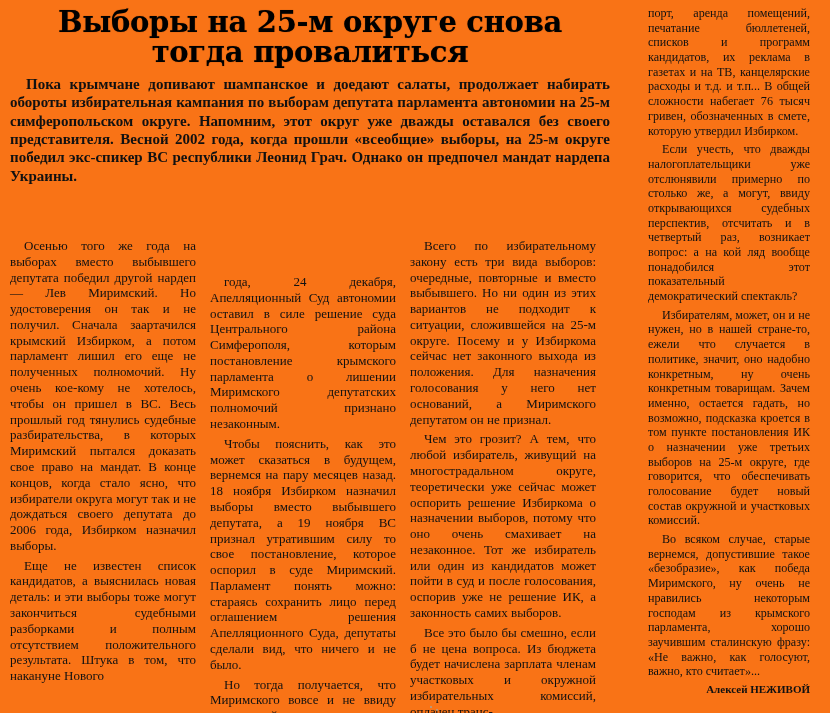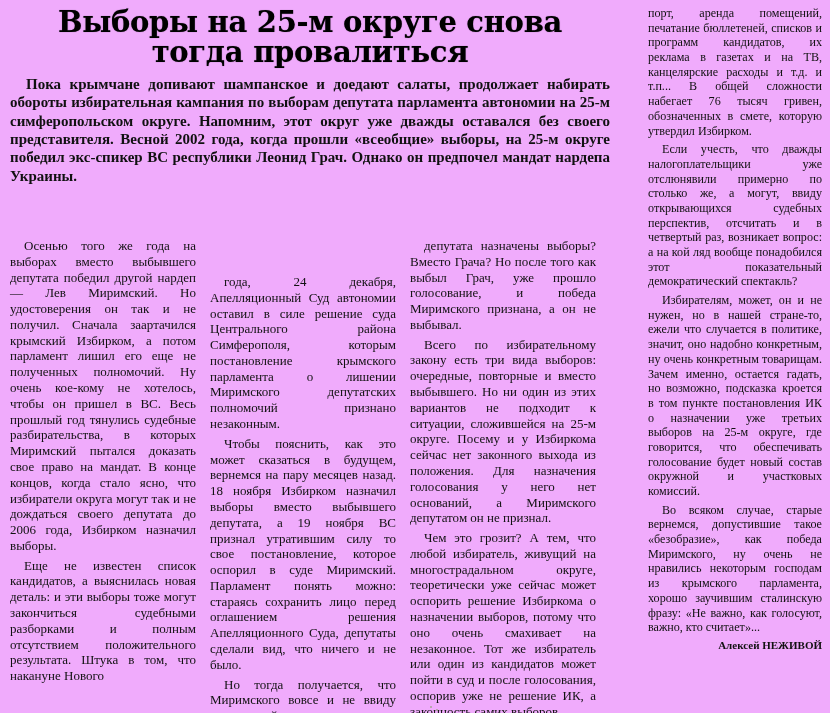--- a/index.html
+++ b/index.html
@@ -13,21 +13,21 @@
     font-family: "Liberation Serif", serif;
     color: #111;
     overflow: hidden;
   }
   .page {
     position: relative;
     width: 830px;
     height: 713px;
     box-sizing: border-box;
     padding: 6px 26px 4px 10px;
-    background: #f0abfc;
+    background: #f97316;
   }
   
   .headline {
     width: 600px;
     text-align: center;
     font-family: "DejaVu Serif", serif;
     font-weight: bold;
     font-size: 29px;
     line-height: 1.02;
     letter-spacing: -0.3px;
@@ -79,21 +79,21 @@
     position: absolute;
     left: 648px;
     top: 6px;
     width: 174px;
     font-size: 12.1px;
     line-height: 1.215;
     text-align: justify;
     -webkit-hyphens: auto;
     hyphens: auto;
   }
-  .c4 p { margin: 0 0 4px 0; text-indent: 14px; }
+  .c4 p { margin: 0 12px 4px 0; text-indent: 14px; }
   .c4 p.first { text-indent: 0; }
   .byline {
     margin-top: 8px;
     text-align: right;
     font-weight: bold;
     font-size: 11px;
     text-indent: 0;
   }
   .speck {
     position: absolute;
@@ -121,21 +121,20 @@
       <p>Еще не известен список кандидатов, а выяснилась новая деталь: и эти выборы тоже могут закончиться судебными разборками и полным отсутствием положительного результата. Штука в том, что накануне Нового</p>
     </div>
 
     <div class="col c2">
       <p>года, 24 декабря, Апелляционный Суд автономии оставил в силе решение суда Центрального района Симферополя, которым постановление крымского парламента о лишении Миримского депутатских полномочий признано незаконным.</p>
       <p>Чтобы пояснить, как это может сказаться в будущем, вернемся на пару месяцев назад. 18 ноября Избирком назначил выборы вместо выбывшего депутата, а 19 ноября ВС признал утратившим силу то свое постановление, которое оспорил в суде Миримский. Парламент понять можно: стараясь сохранить лицо перед оглашением решения Апелляционного Суда, депутаты сделали вид, что ничего и не было.</p>
       <p>Но тогда получается, что Миримского вовсе и не ввиду полномочий, вот и суд на его стороне. Тогда вместо какого же выбывшего</p>
     </div>
 
     <div class="col c3">
-      <p>депутата назначены выборы? Вместо Грача? Но после того как выбыл Грач, уже прошло голосование, и победа Миримского признана, а он не выбывал.</p>
       <p>Всего по избирательному закону есть три вида выборов: очередные, повторные и вместо выбывшего. Но ни один из этих вариантов не подходит к ситуации, сложившейся на 25-м округе. Посему и у Избиркома сейчас нет законного выхода из положения. Для назначения голосования у него нет оснований, а Миримского депутатом он не признал.</p>
       <p>Чем это грозит? А тем, что любой избиратель, живущий на многострадальном округе, теоретически уже сейчас может оспорить решение Избиркома о назначении выборов, потому что оно очень смахивает на незаконное. Тот же избиратель или один из кандидатов может пойти в суд и после голосования, оспорив уже не решение ИК, а законность самих выборов.</p>
       <p>Все это было бы смешно, если б не цена вопроса. Из бюджета будет начислена зарплата членам участковых и окружной избирательных комиссий, оплачен транс-</p>
     </div>
   </div>
 
   <div class="c4">
     <p class="first">порт, аренда помещений, печатание бюллетеней, списков и программ кандидатов, их реклама в газетах и на ТВ, канцелярские расходы и т.д. и т.п... В общей сложности набегает 76 тысяч гривен, обозначенных в смете, которую утвердил Избирком.</p>
     <p>Если учесть, что дважды налогоплательщики уже отслюнявили примерно по столько же, а могут, ввиду открывающихся судебных перспектив, отсчитать и в четвертый раз, возникает вопрос: а на кой ляд вообще понадобился этот показательный демократический спектакль?</p>
     <p>Избирателям, может, он и не нужен, но в нашей стране-то, ежели что случается в политике, значит, оно надобно конкретным, ну очень конкретным товарищам. Зачем именно, остается гадать, но возможно, подсказка кроется в том пункте постановления ИК о назначении уже третьих выборов на 25-м округе, где говорится, что обеспечивать голосование будет новый состав окружной и участковых комиссий.</p>

